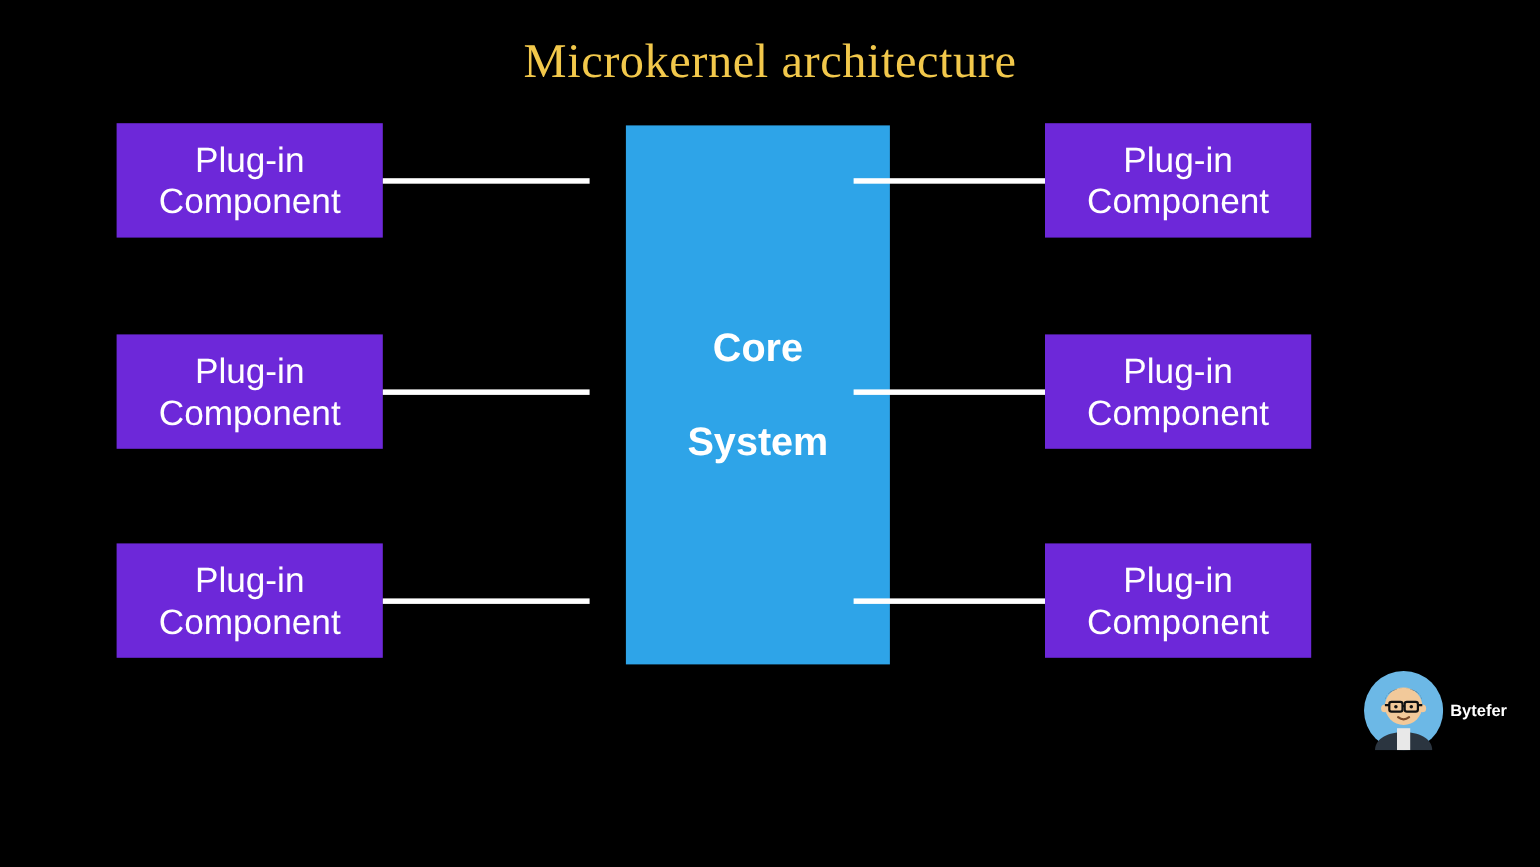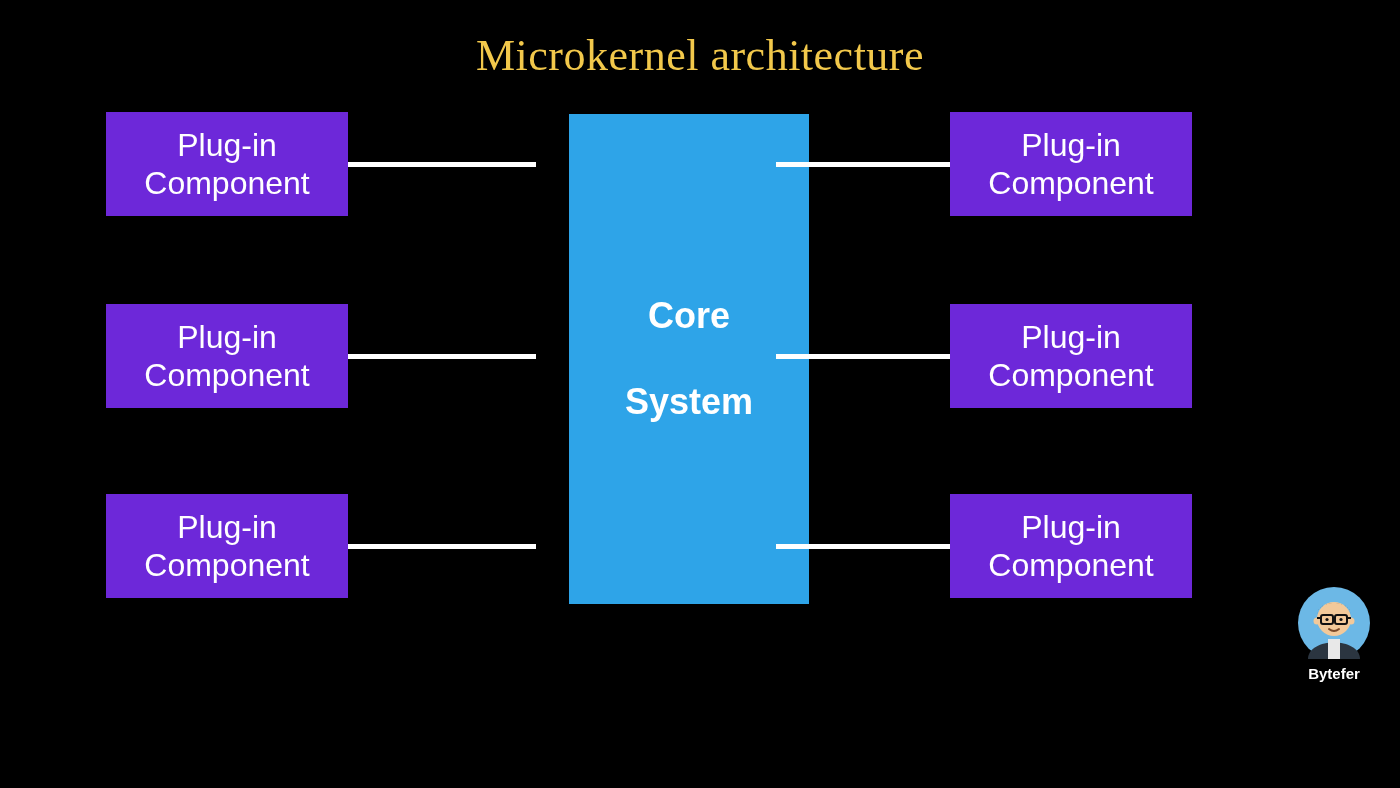--- a/index.html
+++ b/index.html
@@ -75,21 +75,21 @@
   
   .cr1 { left: 776px; top: 162px; width: 174px; }
   .cr2 { left: 776px; top: 354px; width: 174px; }
   .cr3 { left: 776px; top: 544px; width: 174px; }
 
   .avatar-wrap {
     position: absolute;
     right: 30px;
     bottom: 18px;
     display: flex;
-    flex-direction: column;
+    flex-direction: row;
     align-items: center;
     gap: 6px;
   }
   .avatar-name {
     color: #fff;
     font-size: 15px;
     font-weight: 600;
   }
   .avatar-icon svg { display: block; }
 </style>

